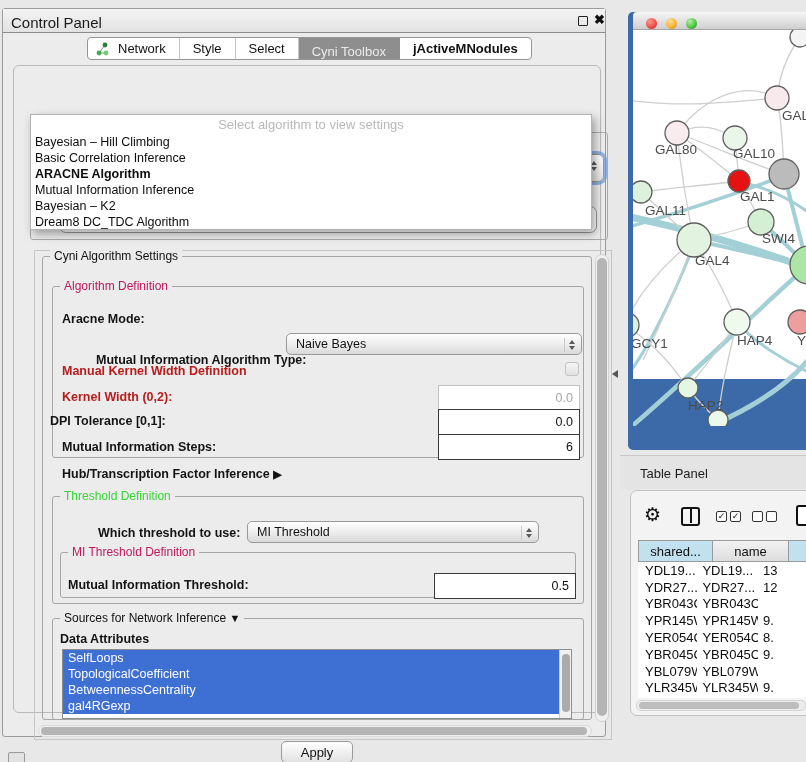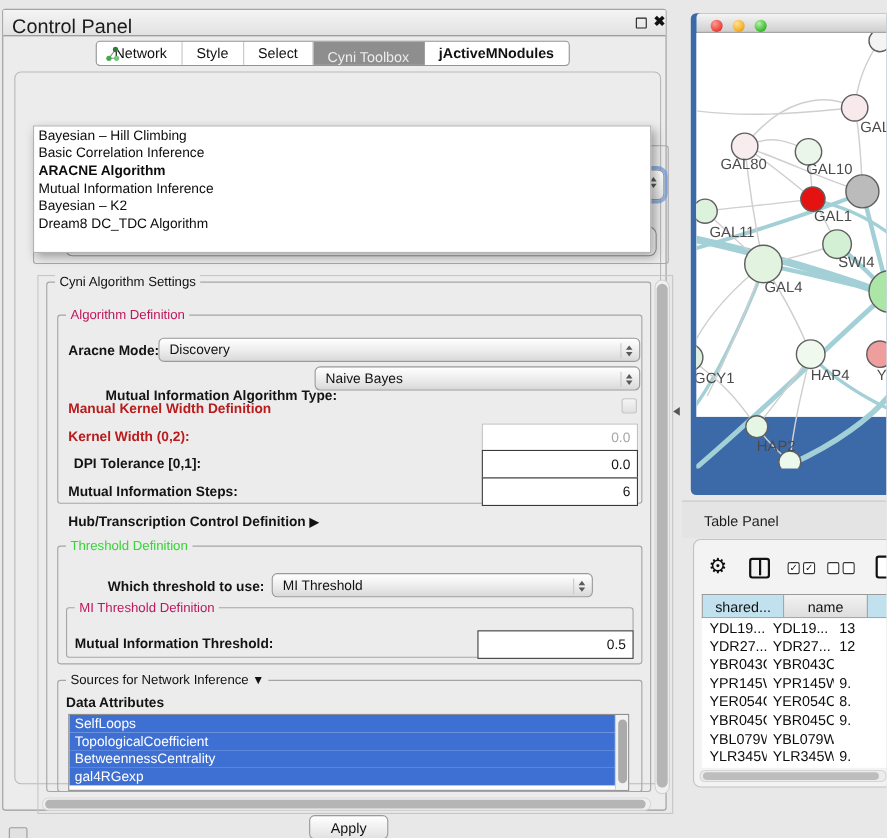--- a/index.html
+++ b/index.html
@@ -5,32 +5,32 @@
   html,body{margin:0;padding:0;background:#e8e8e8;}
   *{box-sizing:border-box;font-family:"Liberation Sans",sans-serif;}
   #stage{position:relative;width:806px;height:762px;overflow:hidden;background:#e8e8e8;}
   .abs{position:absolute;}
 
   
   .control-panel{left:2px;top:8px;width:604px;height:729px;background:#ececec;
     border:1px solid #9b9b9b;border-radius:3px;}
   .cp-header{left:0;top:0;width:100%;height:24px;background:linear-gradient(#f4f4f4,#e2e2e2);
     border-bottom:1px solid #8c8c8c;}
-  .cp-title{left:8px;top:5px;font-size:18px;color:#1a1a1a;}
+  .cp-title{left:8px;top:5px;font-size:15px;color:#1a1a1a;}
   .float-btn{left:575px;top:7px;width:10px;height:10px;border:1.5px solid #222;border-radius:1px;}
   .close-btn{left:591px;top:3px;font-size:13px;font-weight:bold;color:#111;}
 
   
   .tabbar{left:84px;top:28px;height:23px;display:flex;background:#fff;
     border:1px solid #949494;border-radius:4px;overflow:hidden;}
   .tab{display:flex;align-items:center;justify-content:center;font-size:13px;color:#111;
     border-right:1px solid #c6c6c6;padding:0 13px;white-space:nowrap;}
   .tab:last-child{border-right:none;font-weight:bold;}
   .tab.selected{background:#8e8e8e;color:#ececec;border-right-color:#8e8e8e;align-items:flex-end;}
-  .tab:first-child{padding-left:16px;}
+  .tab:first-child{padding-left:30px;}
   .net-tab-icon{left:92px;top:33px;}
 
   
   .content-panel{left:10px;top:56px;width:588px;height:648px;background:#ececec;
     border:1px solid #b9b9b9;border-radius:6px;}
 
   
   .frag-group{left:16px;top:66px;width:578px;height:108px;border:1px solid #a9a9a9;border-radius:3px;}
   .frag-combo1{left:40px;top:88px;width:550px;height:28px;border:1px solid #979797;border-radius:6px;
     background:linear-gradient(#fff,#e3e3e3);box-shadow:0 0 0 3px rgba(101,150,221,.7);}
@@ -173,20 +173,21 @@
       <div class="abs frag-group"></div>
       <div class="abs frag-combo1">
         <span class="spin">
             <span class="tup"></span>
             <span class="tdn"></span>
           </span>
       </div>
       <div class="abs frag-combo2"></div>
 
       <div class="abs popup">
+        <div class="popup-ph">Select algorithm to view settings</div>
         <div>
 
         <div class="popup-item">
             <span>Bayesian – Hill Climbing</span>
           </div>
             <div class="popup-item">
             <span>Basic Correlation Inference</span>
           </div>
             <div class="popup-item selected">
             <span>ARACNE Algorithm</span>
@@ -206,52 +207,45 @@
       <div class="abs" style="left:20px;top:184px;width:578px;height:490px;border:1px solid #c6c6c6;"></div>
 
       <div class="group" style="left:28px;top:190px;width:550px;height:464px;">
         <span class="gt">Cyni Algorithm Settings</span>
       </div>
 
       <div class="group" style="left:38px;top:220px;width:532px;height:172px;">
         <span class="gt blue">Algorithm Definition</span>
       </div>
       <span class="lbl" style="left:48px;top:246px;">Aracne Mode:</span>
-      <div class="combo" style="left:130px;top:241px;width:438px;">
-        <span>Discovery</span>
-        <span class="spin">
-            <span class="tup"></span>
-            <span class="tdn"></span>
-          </span>
-      </div>
       <span class="lbl" style="left:48px;top:287px;padding-left:34px;">Mutual Information Algorithm Type:</span>
       <div class="combo" style="left:272px;top:267px;width:296px;">
         <span>Naive Bayes</span>
         <span class="spin">
             <span class="tup"></span>
             <span class="tdn"></span>
           </span>
       </div>
       <span class="lbl dis" style="left:48px;top:298px;">Manual Kernel Width Definition</span>
       <span class="cb" style="left:551px;top:296px;"></span>
       <span class="lbl dis" style="left:48px;top:324px;">Kernel Width (0,2):</span>
       <div class="field dis" style="left:424px;top:319px;width:142px;height:20px;">
         <span>0.0</span>
       </div>
-      <span class="lbl" style="left:53px;top:348px;">DPI Tolerance [0,1]:</span>
+      <span class="lbl" style="left:36px;top:348px;">DPI Tolerance [0,1]:</span>
       <div class="field" style="left:424px;top:343px;width:142px;height:21px;">
         <span>0.0</span>
       </div>
       <span class="lbl" style="left:48px;top:374px;">Mutual Information Steps:</span>
       <div class="field" style="left:424px;top:368px;width:142px;height:21px;">
         <span>6</span>
       </div>
 
       <span class="lbl" style="left:48px;top:401px;">
-        <span>Hub/Transcription Control Definition</span>
+        <span>Hub/Transcription Factor Inference</span>
         <span class="tri">▶</span>
       </span>
 
       <div class="group" style="left:38px;top:430px;width:532px;height:108px;">
         <span class="gt green">Threshold Definition</span>
       </div>
       <span class="lbl" style="left:84px;top:460px;">Which threshold to use:</span>
       <div class="combo" style="left:233px;top:455px;width:292px;">
         <span>MI Threshold</span>
         <span class="spin">

